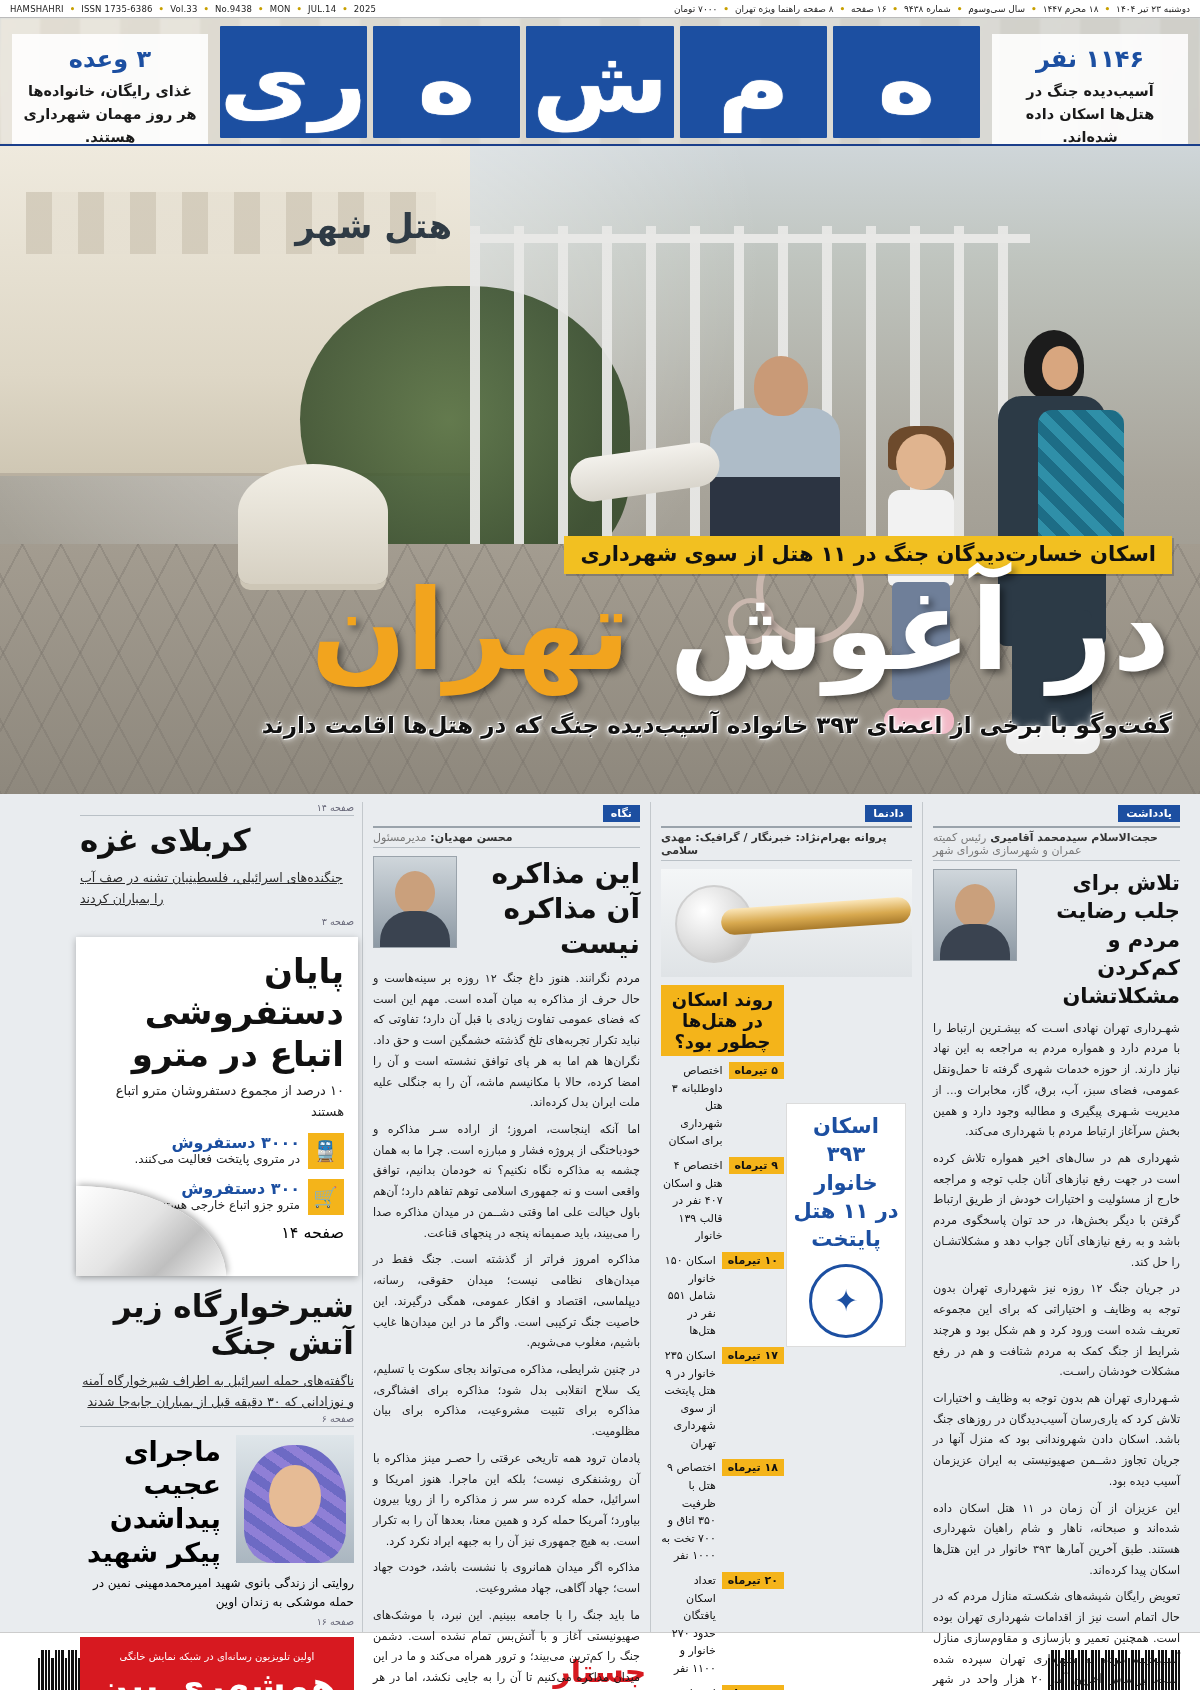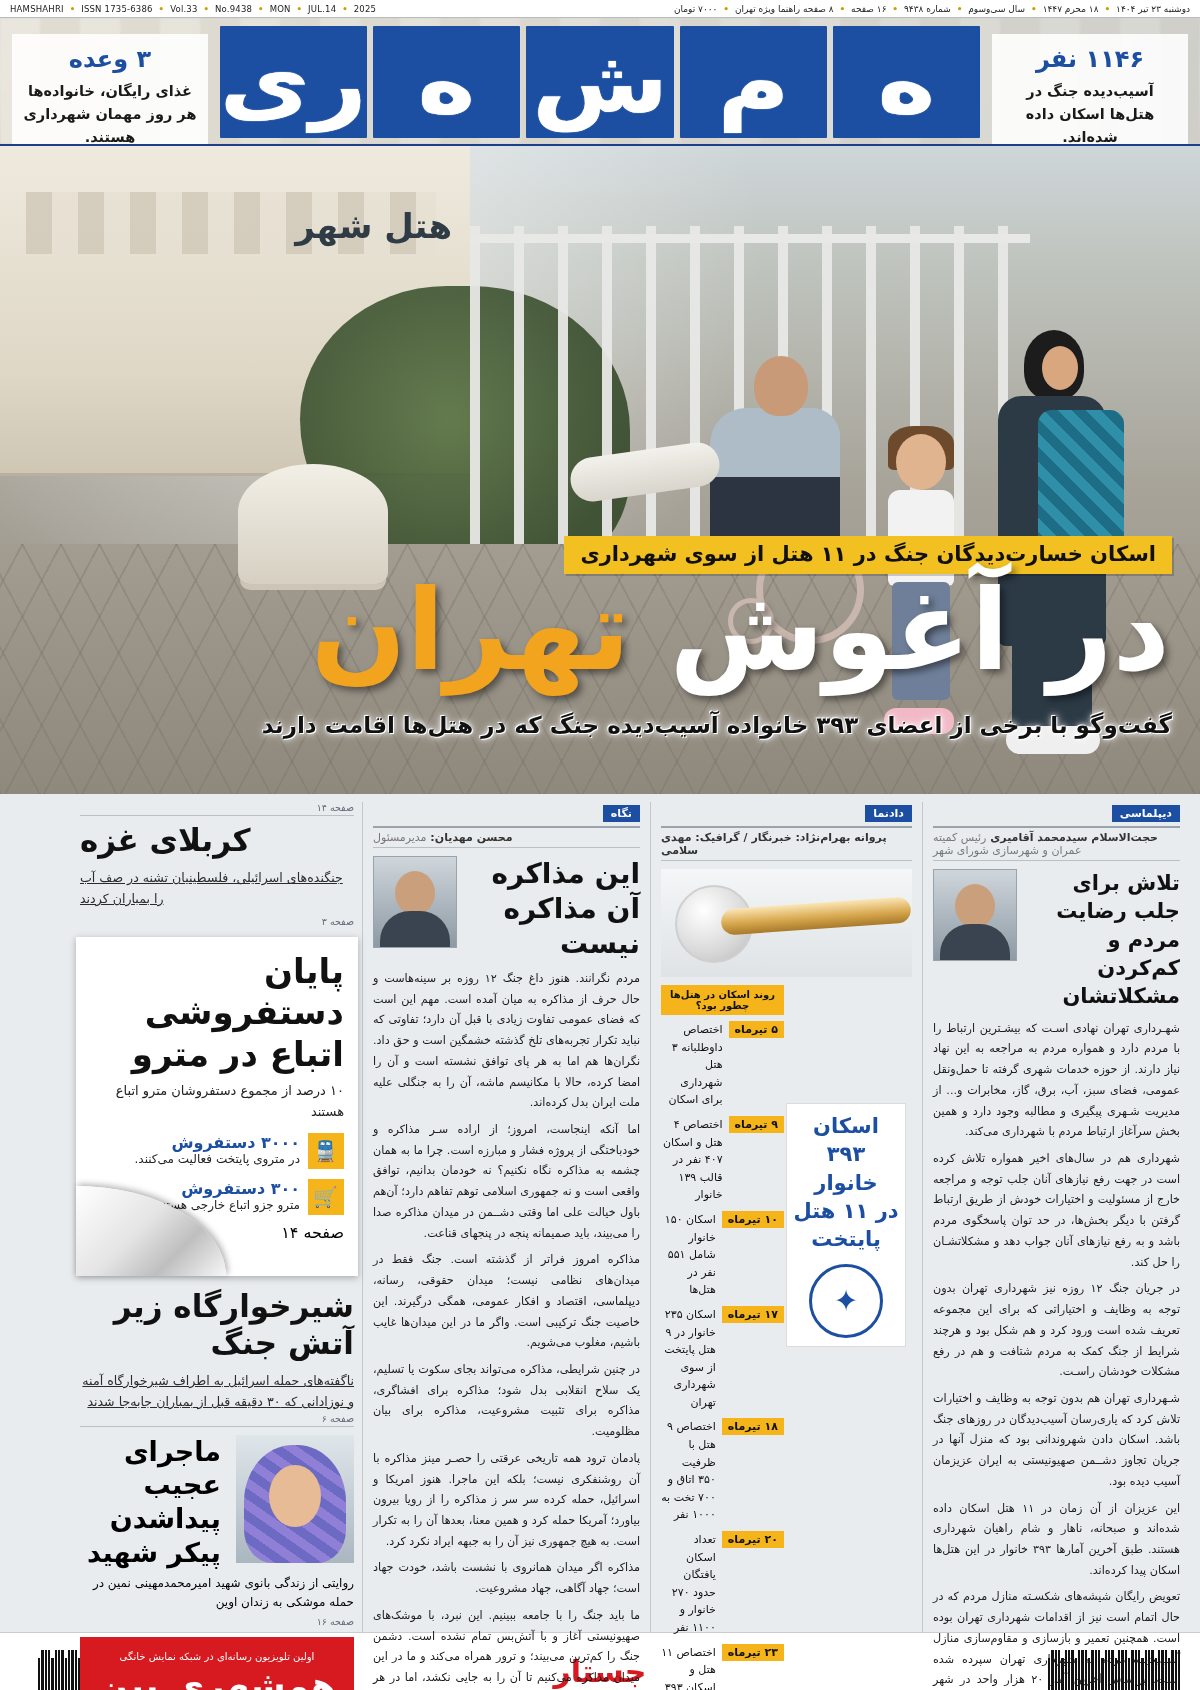--- a/index.html
+++ b/index.html
@@ -299,21 +299,21 @@
   .blue-badge {
     position: absolute; right: 6px; top: 118px; width: 120px; min-height: 180px;
     background: #fff; border: 1px solid #dcdcdc; padding: 8px 6px; text-align: center;
   }
   .blue-badge .bb-t { color: #1c4fa1; font-size: 21px; font-weight: 800; line-height: 1.35; }
   .badge-emb {
     width: 74px; height: 74px; margin: 10px auto 0; border: 3px solid #1c4fa1; border-radius: 50%;
     display: flex; align-items: center; justify-content: center; color: #1c4fa1; font-size: 30px;
   }
   .yellow-hd {
-    background: #f4b41a; color: #111; font-weight: 800; font-size: 10px;
+    background: #f4b41a; color: #111; font-weight: 800; font-size: 18px;
     padding: 4px 2px; text-align: center; margin: 8px 0 6px; position: relative;
   }
   .timeline { margin-right: 0; }
   .tl-row { display: flex; gap: 6px; align-items: flex-start; margin-bottom: 7px; direction: rtl; }
   .tl-date {
     background: #f4b41a; color: #111; font-size: 11px; font-weight: 800;
     padding: 2px 6px; flex: 0 0 auto; white-space: nowrap;
   }
   .tl-txt { font-size: 11px; line-height: 1.6; text-align: right; color: #111; }
 
@@ -441,21 +441,21 @@
       <span class="w1">در آغوش</span>
       <span class="w2">تهران</span>
     </div>
     <div class="sub-headline">گفت‌وگو با برخی از اعضای ۳۹۳ خانواده آسیب‌دیده جنگ که در هتل‌ها اقامت دارند</div>
   </div>
 
   <div class="lower">
 
     <div class="col col-right">
       <div style="text-align:right">
-        <span class="sec-tag">دیپلماسی</span>
+        <span class="sec-tag">یادداشت</span>
       </div>
       <div class="sec-line"></div>
       <div class="byline">
         <span>حجت‌الاسلام سیدمحمد آقامیری</span>
         <span class="role">رئیس کمیته عمران و شهرسازی شورای شهر</span>
       </div>
       <div class="sec-line2"></div>
       <div class="portrait"></div>
       <div class="note-title">تلاش برای جلب رضایت مردم و کم‌کردن مشکلاتشان</div>
       <div class="body-text">

